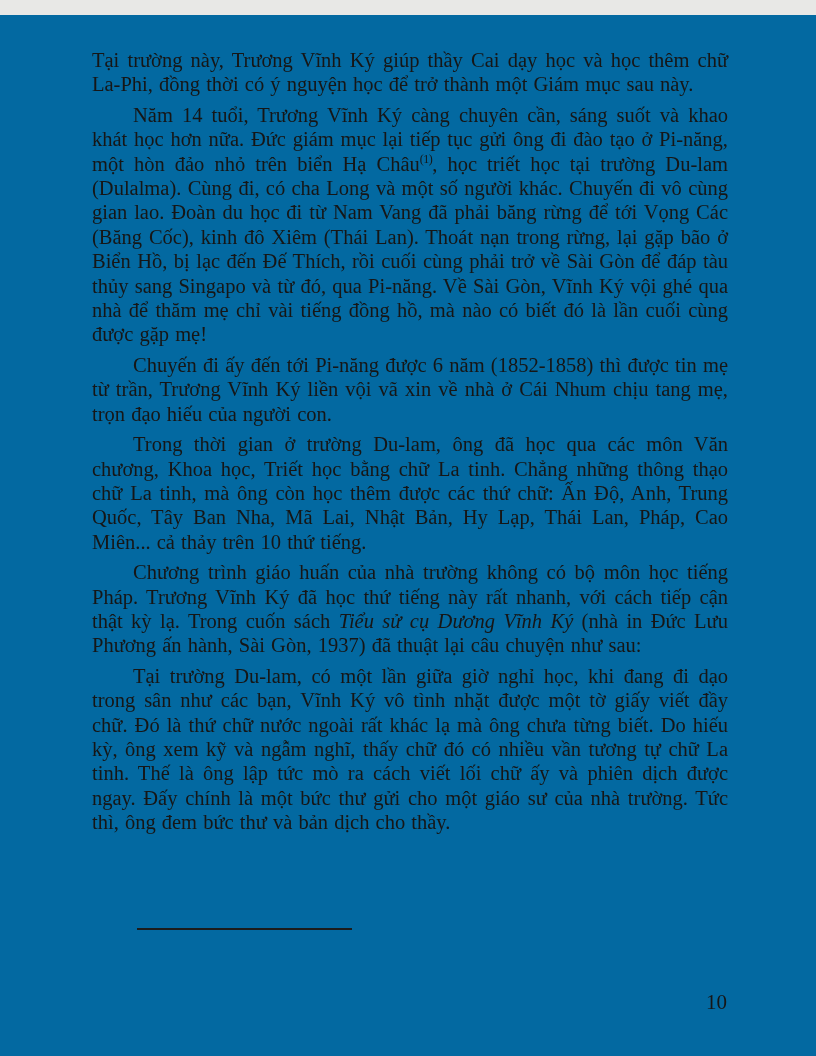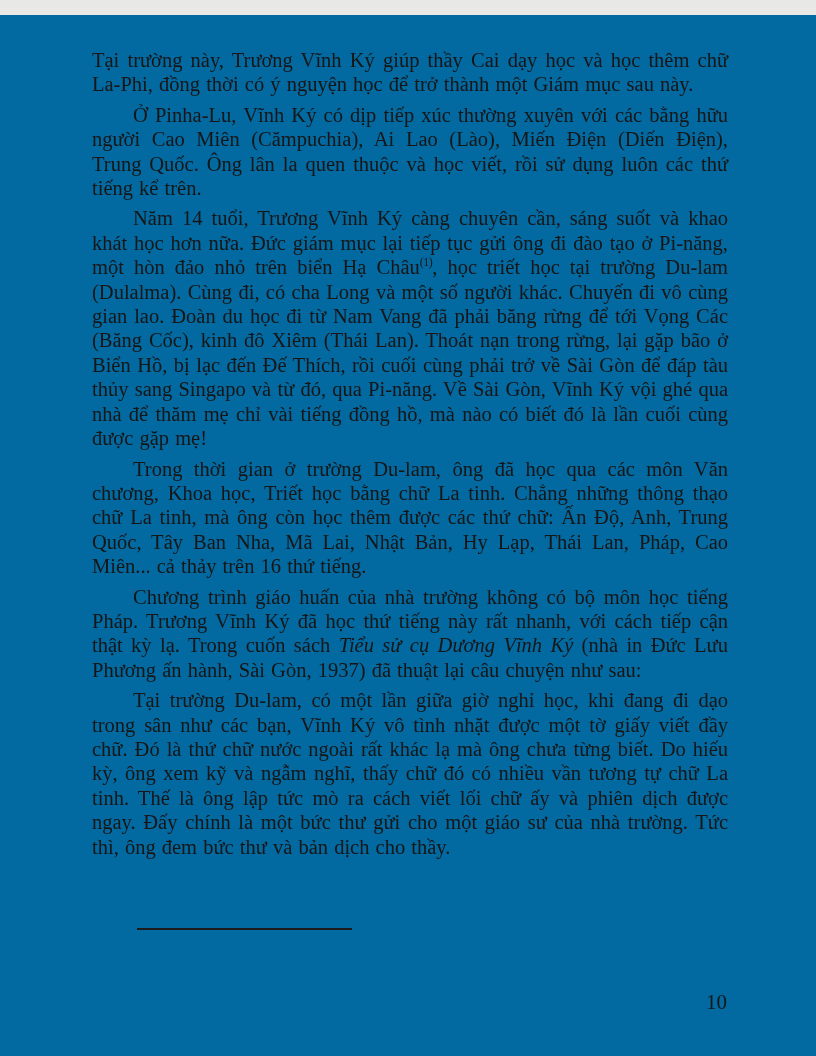--- a/index.html
+++ b/index.html
@@ -87,31 +87,31 @@
 <body>
 
 <div class="page">
 
   <main class="text-block">
 
     <p class="para no-indent">
       <span>Tại trường này, Trương Vĩnh Ký giúp thầy Cai dạy học và học thêm chữ La-Phi, đồng thời có ý nguyện học để trở thành một Giám mục sau này.</span>
     </p>
 
-    <p class="para">
-      <span>Ở Pinha-Lu, Vĩnh Ký có dịp tiếp xúc thường xuyên với các bằng hữu người Cao Miên (Cămpuchia), Ai Lao (Lào), Miến Điện (Diến Điện), Trung Quốc. Ông lân la quen thuộc và học viết, rồi sử dụng luôn các thứ tiếng kể trên.</span>
-    </p>
 
     <p class="para">
       <span>Năm 14 tuổi, Trương Vĩnh Ký càng chuyên cần, sáng suốt và khao khát học hơn nữa. Đức giám mục lại tiếp tục gửi ông đi đào tạo ở Pi-năng, một hòn đảo nhỏ trên biển Hạ Châu</span><sup class="fnref">(1)</sup><span>, học triết học tại trường Du-lam (Dulalma). Cùng đi, có cha Long và một số người khác. Chuyến đi vô cùng gian lao. Đoàn du học đi từ Nam Vang đã phải băng rừng để tới Vọng Các (Băng Cốc), kinh đô Xiêm (Thái Lan). Thoát nạn trong rừng, lại gặp bão ở Biển Hồ, bị lạc đến Đế Thích, rồi cuối cùng phải trở về Sài Gòn để đáp tàu thủy sang Singapo và từ đó, qua Pi-năng. Về Sài Gòn, Vĩnh Ký vội ghé qua nhà để thăm mẹ chỉ vài tiếng đồng hồ, mà nào có biết đó là lần cuối cùng được gặp mẹ!</span>
     </p>
 
+    <p class="para">
+      <span>Chuyến đi ấy đến tới Pi-năng được 6 năm (1852-1858) thì được tin mẹ từ trần, Trương Vĩnh Ký liền vội vã xin về nhà ở Cái Nhum chịu tang mẹ, trọn đạo hiếu của người con.</span>
+    </p>
 
     <p class="para">
-      <span>Trong thời gian ở trường Du-lam, ông đã học qua các môn Văn chương, Khoa học, Triết học bằng chữ La tinh. Chẳng những thông thạo chữ La tinh, mà ông còn học thêm được các thứ chữ: Ấn Độ, Anh, Trung Quốc, Tây Ban Nha, Mã Lai, Nhật Bản, Hy Lạp, Thái Lan, Pháp, Cao Miên... cả thảy trên 16 thứ tiếng.</span>
+      <span>Trong thời gian ở trường Du-lam, ông đã học qua các môn Văn chương, Khoa học, Triết học bằng chữ La tinh. Chẳng những thông thạo chữ La tinh, mà ông còn học thêm được các thứ chữ: Ấn Độ, Anh, Trung Quốc, Tây Ban Nha, Mã Lai, Nhật Bản, Hy Lạp, Thái Lan, Pháp, Cao Miên... cả thảy trên 10 thứ tiếng.</span>
     </p>
 
     <p class="para">
       <span>Chương trình giáo huấn của nhà trường không có bộ môn học tiếng Pháp. Trương Vĩnh Ký đã học thứ tiếng này rất nhanh, với cách tiếp cận thật kỳ lạ. Trong cuốn sách </span><span class="book-title-italic">Tiểu sử cụ Dương Vĩnh Ký</span><span> (nhà in Đức Lưu Phương ấn hành, Sài Gòn, 1937) đã thuật lại câu chuyện như sau:</span>
     </p>
 
     <p class="para">
       <span>Tại trường Du-lam, có một lần giữa giờ nghỉ học, khi đang đi dạo trong sân như các bạn, Vĩnh Ký vô tình nhặt được một tờ giấy viết đầy chữ. Đó là thứ chữ nước ngoài rất khác lạ mà ông chưa từng biết. Do hiếu kỳ, ông xem kỹ và ngẫm nghĩ, thấy chữ đó có nhiều vần tương tự chữ La tinh. Thế là ông lập tức mò ra cách viết lối chữ ấy và phiên dịch được ngay. Đấy chính là một bức thư gửi cho một giáo sư của nhà trường. Tức thì, ông đem bức thư và bản dịch cho thầy.</span>
     </p>
 

